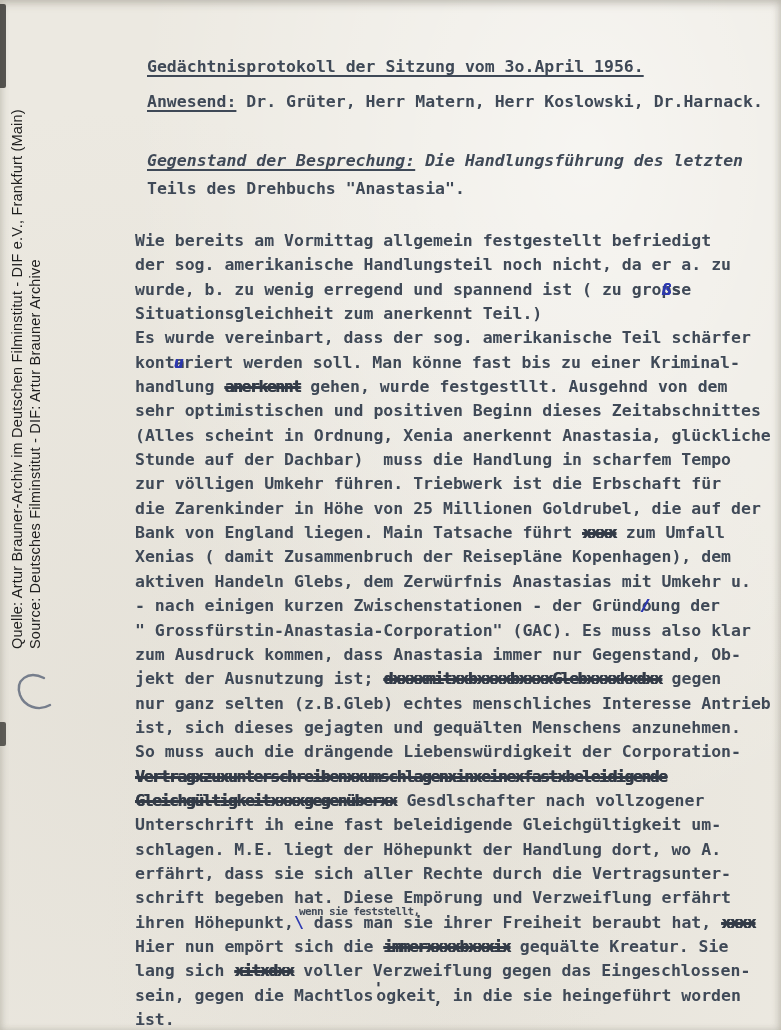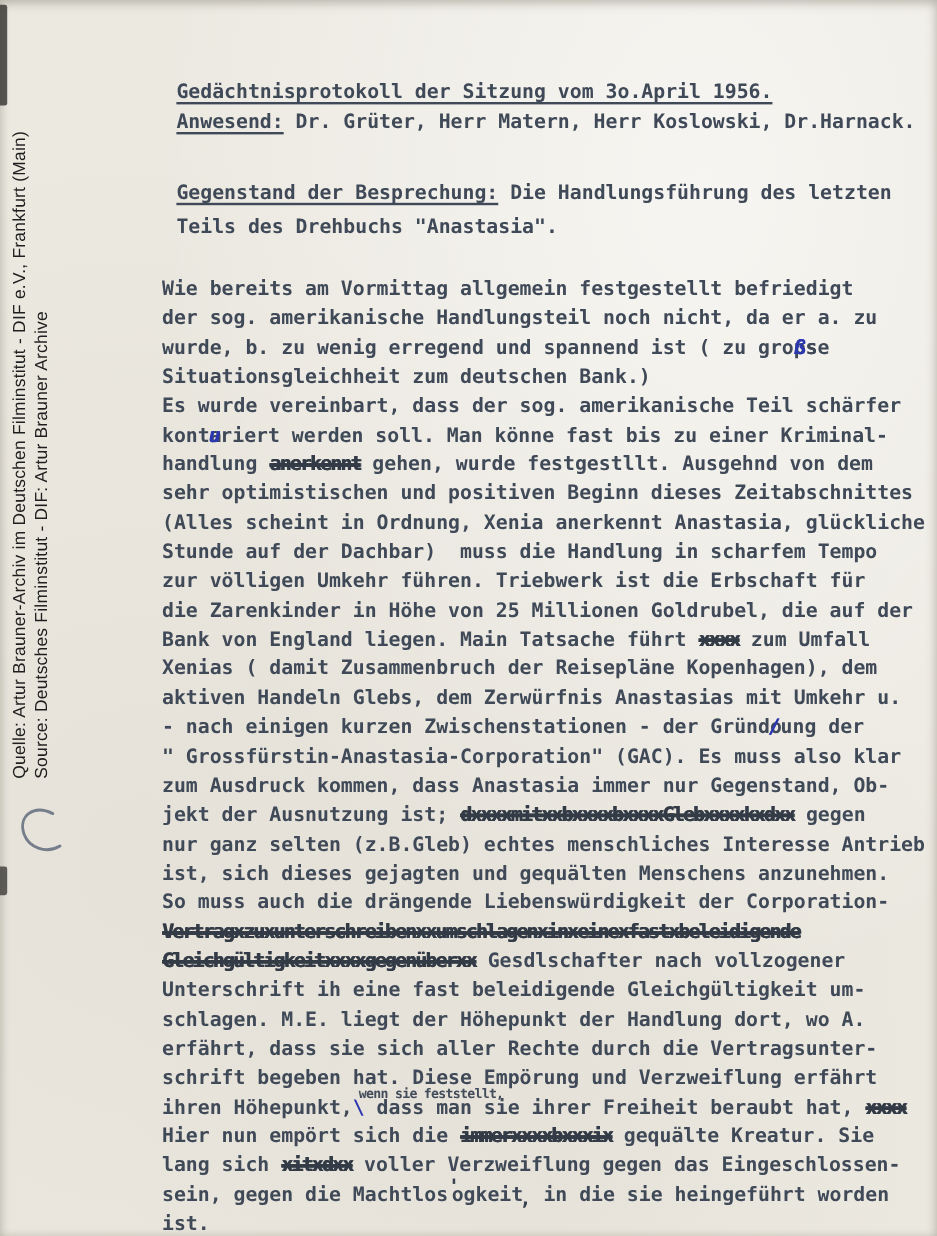--- a/index.html
+++ b/index.html
@@ -51,31 +51,31 @@
   <div class="source">
     <div>Quelle: Artur Brauner-Archiv im Deutschen Filminstitut - DIF e.V., Frankfurt (Main)</div>
     <div>Source: Deutsches Filminstitut - DIF: Artur Brauner Archive</div>
   </div>
 
   <svg class="pencil" width="52" height="54">
     <path d="M32 10 C16 2, 3 12, 8 27 C12 38, 26 44, 38 37" stroke="#5a6478" fill="none" stroke-width="2.4" stroke-linecap="round" opacity="0.8"></path>
   </svg>
 
   <div class="hdr">
-    <div class="hline u" style="top:0;margin-top:10px;">Gedächtnisprotokoll der Sitzung vom 3o.April 1956.</div>
+    <div class="hline u" style="top:0;">Gedächtnisprotokoll der Sitzung vom 3o.April 1956.</div>
     <div class="hline" style="top:35px;"><span class="u">Anwesend:</span><span> Dr. Grüter, Herr Matern, Herr Koslowski, Dr.Harnack.</span></div>
-    <div class="hline" style="top:94px;"><span class="u">Gegenstand der Besprechung:</span><span> Die Handlungsführung des letzten</span></div>
+    <div class="hline" style="top:94px;font-style:italic;"><span class="u">Gegenstand der Besprechung:</span><span> Die Handlungsführung des letzten</span></div>
     <div class="hline" style="top:122px;">Teils des Drehbuchs "Anastasia".</div>
   </div>
 
   <div class="body">
       <div class="line"><span class="n">Wie bereits am Vormittag allgemein festgestellt befriedigt</span></div>
       <div class="line"><span class="n">der sog. amerikanische Handlungsteil noch nicht, da er a. zu</span></div>
       <div class="line"><span class="n">wurde, b. zu wenig erregend und spannend ist ( zu gro</span><span class="n">ps</span><span class="inkov">ß</span><span class="n">se</span></div>
-      <div class="line"><span class="n">Situationsgleichheit zum deutschen Bank.)</span></div>
+      <div class="line"><span class="n">Situationsgleichheit zum anerkennt Teil.)</span></div>
       <div class="line"><span class="n">Es wurde vereinbart, dass der sog. amerikanische Teil schärfer</span></div>
       <div class="line"><span class="n">kont</span><span class="n">a</span><span class="inkov1">u</span><span class="n">riert werden soll. Man könne fast bis zu einer Kriminal-</span></div>
       <div class="line"><span class="n">handlung </span><span class="x">anerkennt</span><span class="n"> gehen, wurde festgestllt. Ausgehnd von dem</span></div>
       <div class="line"><span class="n">sehr optimistischen und positiven Beginn dieses Zeitabschnittes</span></div>
       <div class="line"><span class="n">(Alles scheint in Ordnung, Xenia anerkennt Anastasia, glückliche</span></div>
       <div class="line"><span class="n">Stunde auf der Dachbar)  muss die Handlung in scharfem Tempo</span></div>
       <div class="line"><span class="n">zur völligen Umkehr führen. Triebwerk ist die Erbschaft für</span></div>
       <div class="line"><span class="n">die Zarenkinder in Höhe von 25 Millionen Goldrubel, die auf der</span></div>
       <div class="line"><span class="n">Bank von England liegen. Main Tatsache führt </span><span class="x">xxxx</span><span class="n"> zum Umfall</span></div>
       <div class="line"><span class="n">Xenias ( damit Zusammenbruch der Reisepläne Kopenhagen), dem</span></div>

